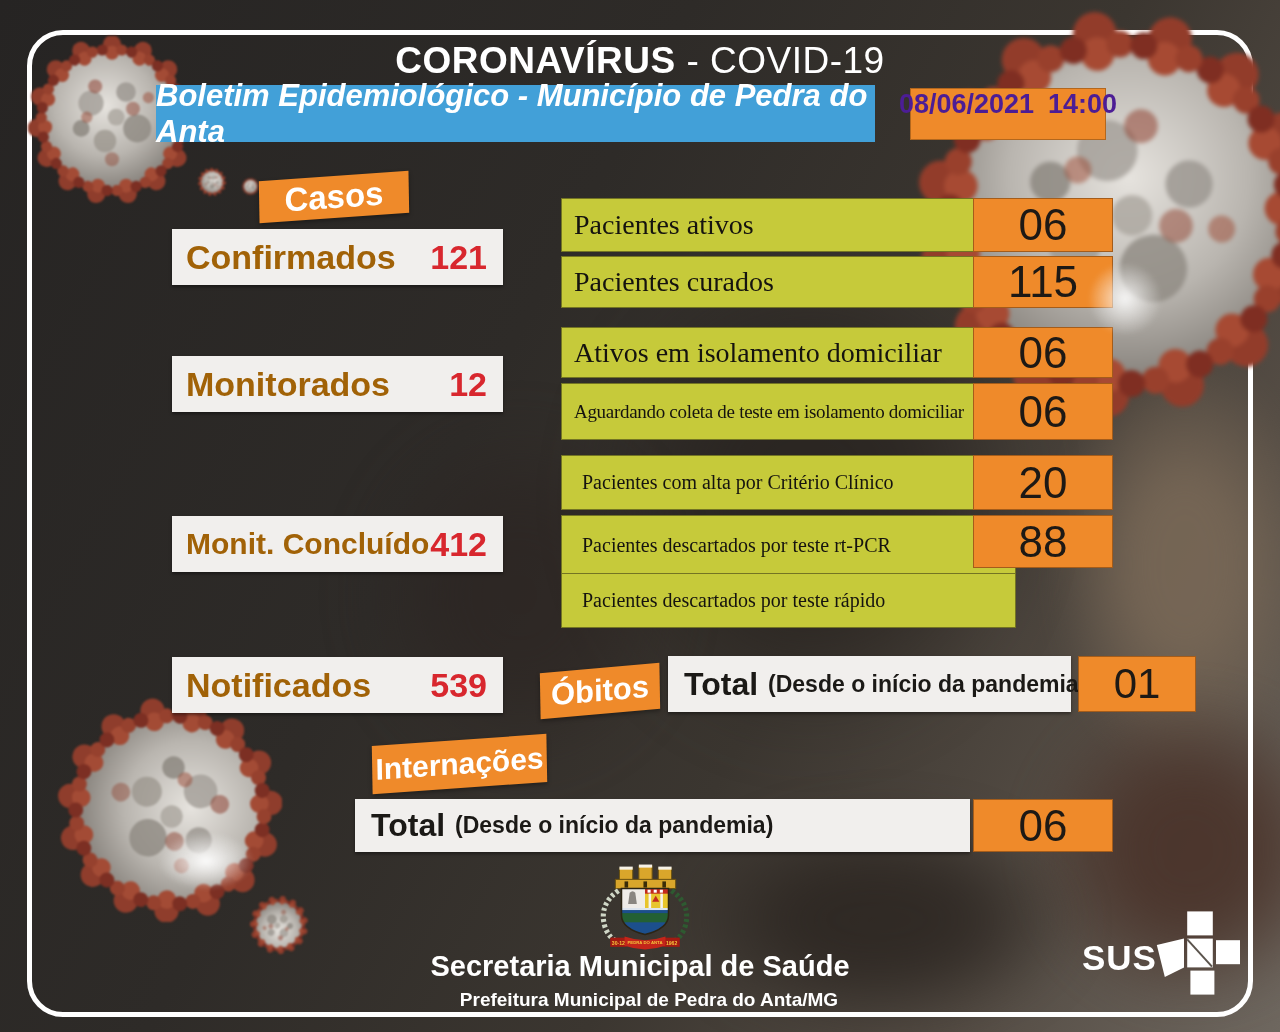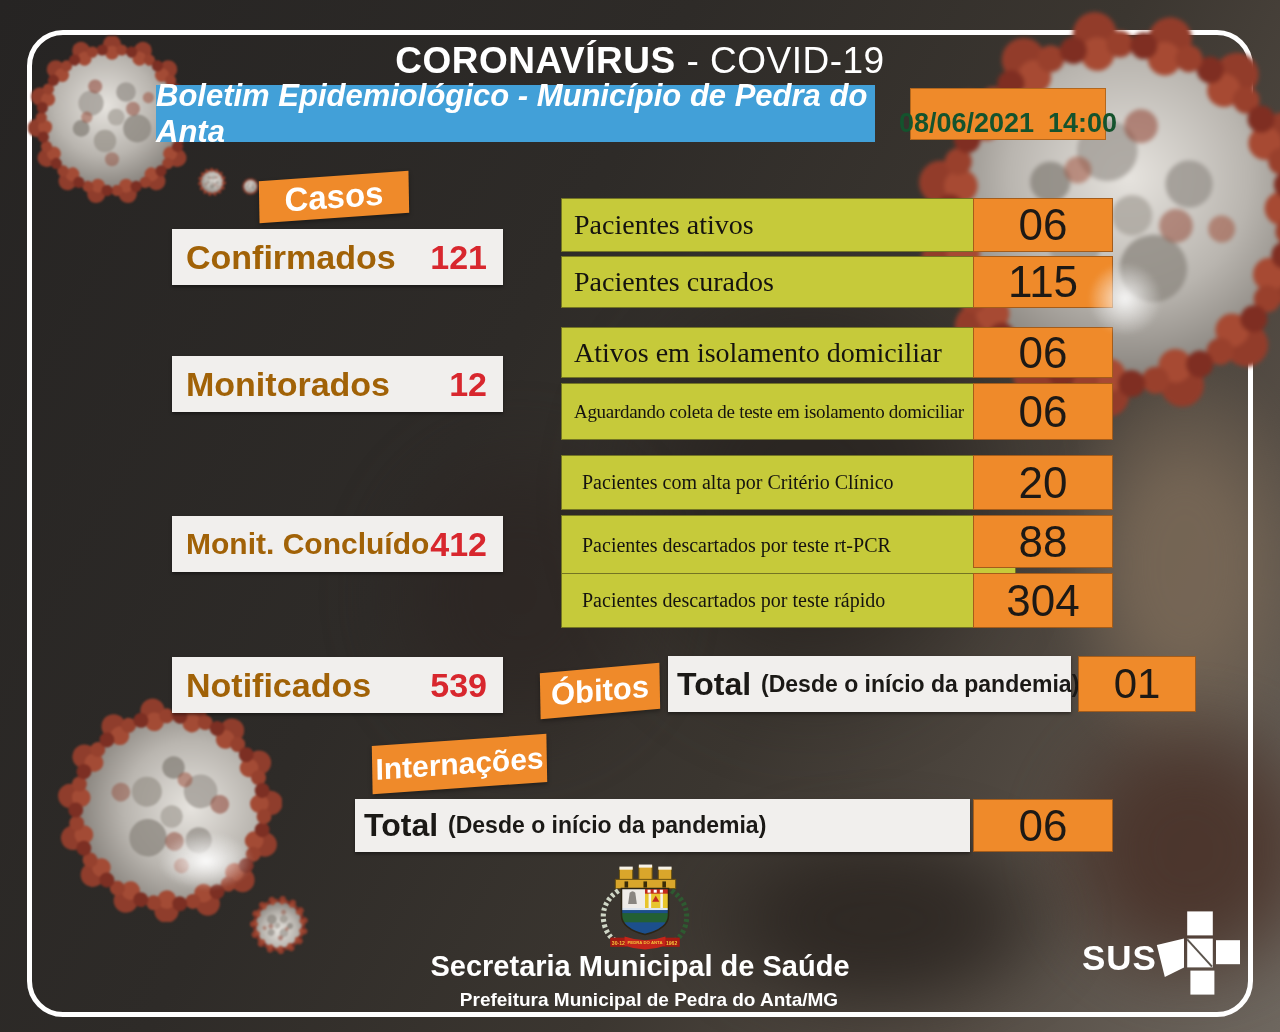--- a/index.html
+++ b/index.html
@@ -25,43 +25,43 @@
   .v-sm{left:250px;top:896px;width:58px;height:58px;filter:blur(.8px);}
   .v-sp1{left:198px;top:168px;width:28px;height:28px;filter:blur(.8px);}
   .v-sp2{left:242px;top:178px;width:17px;height:17px;filter:blur(.8px);}
   
   .frame{left:27px;top:30px;width:1226px;height:987px;border:5px solid #fff;border-radius:36px;box-sizing:border-box;z-index:3;}
   
   .title{left:0;top:40px;width:1280px;text-align:center;color:#fff;font-size:37px;letter-spacing:.5px;z-index:5;}
   .title .tb{font-weight:bold;}
   .banner{left:156px;top:85px;width:719px;height:57px;background:#42a0d8;color:#fff;
     font-style:italic;font-weight:bold;font-size:31px;display:flex;align-items:center;justify-content:center;z-index:5;}
-  .datebox{left:910px;top:88px;width:196px;height:52px;background:#ef8a2a;display:flex;align-items:flex-end;justify-content:center;gap:7px;
-    color:#14532d;font-weight:bold;font-size:27px;z-index:5;border:1px solid rgba(90,50,10,.4);box-sizing:border-box;}
+  .datebox{left:910px;top:88px;width:196px;height:52px;background:#ef8a2a;display:flex;align-items:flex-start;justify-content:center;gap:7px;
+    color:#4c1d95;font-weight:bold;font-size:27px;z-index:5;border:1px solid rgba(90,50,10,.4);box-sizing:border-box;}
   .datebox .div{width:3px;height:34px;background:#f8eecd;}
   
   .tag{background:#ef8a2a;color:#fff;font-weight:bold;display:flex;align-items:center;justify-content:center;z-index:5;box-shadow:0 2px 4px rgba(0,0,0,.35);}
   .tag-casos{left:259px;top:176px;width:150px;height:42px;font-size:33px;transform:rotate(-4deg) skewX(-3deg);}
   .tag-obitos{left:540px;top:668px;width:120px;height:46px;font-size:31px;transform:rotate(-5deg) skewX(-4deg);}
   .tag-int{left:372px;top:740px;width:175px;height:48px;font-size:30px;transform:rotate(-4deg) skewX(-3deg);}
   
   .sumbox{left:172px;width:331px;height:56px;background:#f1efed;display:flex;align-items:center;justify-content:space-between;
     padding:0 16px 0 14px;box-sizing:border-box;z-index:5;box-shadow:0 2px 3px rgba(0,0,0,.4);}
   .sumbox .lbl{font-weight:bold;font-size:34px;color:#a16207;white-space:nowrap;}
   .sumbox .val{font-weight:bold;font-size:34px;color:#d8272e;}
   .sumbox.narrow .lbl{font-size:30px;}
   
   .rlabel{left:513px;width:455px;background:#c6ca3a;border:1px solid rgba(60,58,20,.6);box-sizing:border-box;
     display:flex;align-items:center;padding-left:12px;font-family:"Liberation Serif",serif;font-size:28px;color:#15130f;white-space:nowrap;z-index:5;margin-left:48px;}
   .rlabel.mid{font-size:20px;padding-left:20px;}
   .rlabel.small{font-size:19px;letter-spacing:-.3px;}
   .rval{left:973px;width:140px;background:#ef8a2a;border:1px solid rgba(90,45,10,.5);box-sizing:border-box;
     display:flex;align-items:center;justify-content:center;font-size:44px;color:#1d1915;z-index:5;}
   
-  .totalbox{background:#f1efed;display:flex;align-items:center;padding-left:9px;box-sizing:border-box;gap:10px;z-index:5;box-shadow:0 2px 3px rgba(0,0,0,.4);}
+  .totalbox{background:#f1efed;display:flex;align-items:center;padding-left:16px;box-sizing:border-box;gap:10px;z-index:5;box-shadow:0 2px 3px rgba(0,0,0,.4);}
   .totalbox .tl{font-weight:bold;font-size:32px;color:#1b1916;}
   .totalbox .tn{font-weight:bold;font-size:23px;color:#1b1916;white-space:nowrap;}
   .tb-obitos{left:668px;top:656px;width:403px;height:56px;}
   .tv-obitos{left:1078px;top:656px;width:118px;height:56px;font-size:42px;}
   .tb-int{left:355px;top:799px;width:615px;height:53px;}
   .tv-int{left:973px;top:799px;width:140px;height:53px;}
   
   .secretaria{left:0;top:950px;width:1280px;text-align:center;color:#fff;font-weight:bold;font-size:29px;z-index:5;}
   .prefeitura{left:0;top:989px;width:1280px;text-align:center;color:#fff;font-weight:bold;font-size:19px;z-index:5;padding-left:9px;}
   .sus-label{left:1082px;top:938px;color:#fff;font-weight:bold;font-size:35px;letter-spacing:1px;z-index:5;}
@@ -182,21 +182,20 @@
   <div class="abs rval" style="top:256px;height:52px">115</div>
   <div class="abs rlabel" style="top:327px;height:51px">Ativos em isolamento domiciliar</div>
   <div class="abs rval" style="top:327px;height:51px">06</div>
   <div class="abs rlabel small" style="top:383px;height:57px">Aguardando coleta de teste em isolamento domiciliar</div>
   <div class="abs rval" style="top:383px;height:57px">06</div>
   <div class="abs rlabel mid" style="top:455px;height:55px">Pacientes com alta por Critério Clínico</div>
   <div class="abs rval" style="top:455px;height:55px">20</div>
   <div class="abs rlabel mid" style="top:515px;height:61px">Pacientes descartados por teste rt-PCR</div>
   <div class="abs rval" style="top:515px;height:53px">88</div>
   <div class="abs rlabel mid" style="top:573px;height:55px">Pacientes descartados por teste rápido</div>
-  <div class="abs rval" style="top:573px;height:55px">304</div>
 
   <div class="abs totalbox tb-obitos">
     <span class="tl">Total</span>
     <span class="tn">(Desde o início da pandemia)</span>
   </div>
   <div class="abs rval tv-obitos">01</div>
 
   <div class="abs totalbox tb-int">
     <span class="tl">Total</span>
     <span class="tn">(Desde o início da pandemia)</span>

